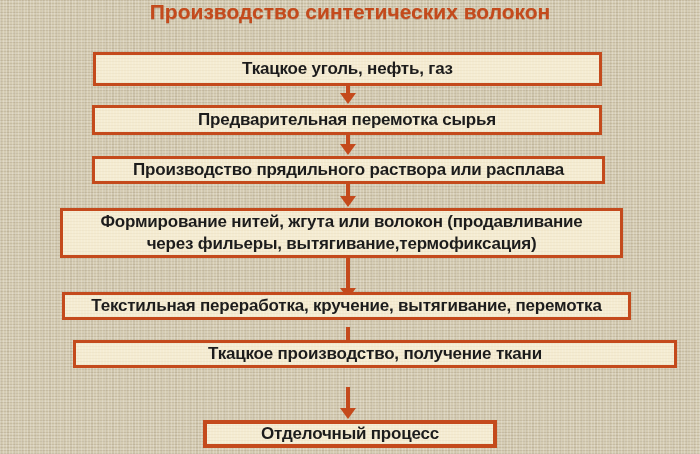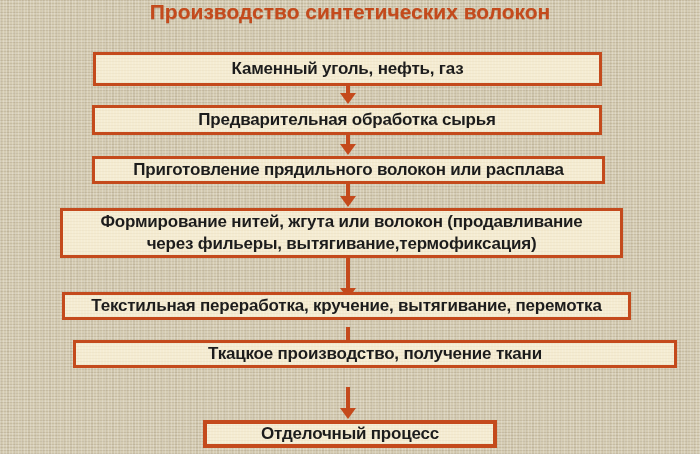--- a/index.html
+++ b/index.html
@@ -67,31 +67,31 @@
   .a5{top:327px;height:22px;}
   .a6{top:387px;height:22px;}
 </style>
 </head>
 <body>
 
 <div class="stage">
   <h1 class="title">Производство синтетических волокон</h1>
 
   <div class="box s1">
-    <span>Каменный уголь, нефть, газ</span>
+    <span>Ткацкое уголь, нефть, газ</span>
   </div>
   <div class="arrow a1"></div>
 
   <div class="box s2">
-    <span>Предварительная обработка сырья</span>
+    <span>Предварительная перемотка сырья</span>
   </div>
   <div class="arrow a2"></div>
 
   <div class="box s3">
-    <span>Приготовление прядильного волокон или расплава</span>
+    <span>Производство прядильного раствора или расплава</span>
   </div>
   <div class="arrow a3"></div>
 
   <div class="box s4">
     <span>Формирование нитей, жгута или волокон (продавливание
 через фильеры, вытягивание,термофиксация)</span>
   </div>
   <div class="arrow a4"></div>
 
   <div class="box s5">

